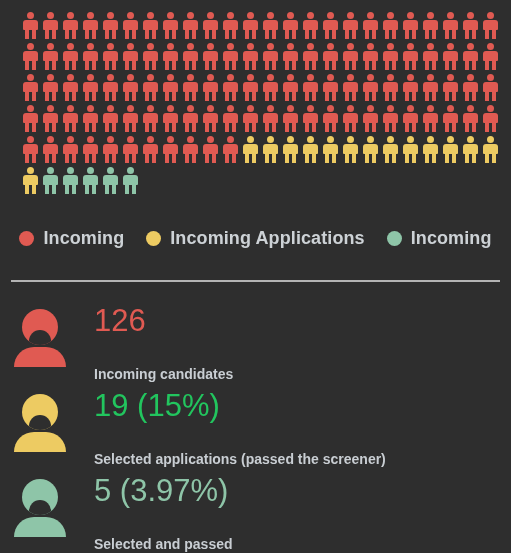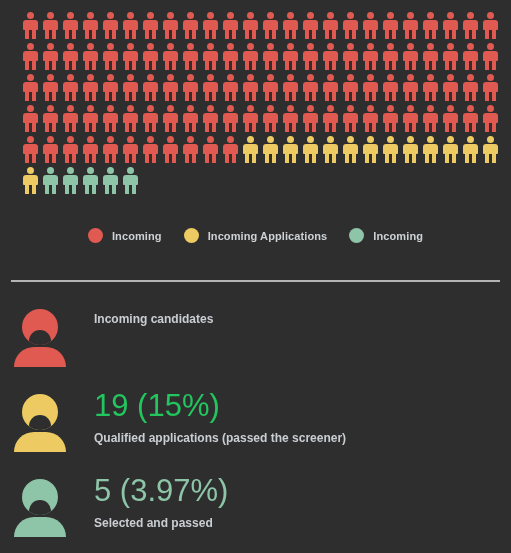--- a/index.html
+++ b/index.html
@@ -61,21 +61,21 @@
   .legend-item{
     display:flex;align-items:center;
     margin:0 11px;
   }
   .legend-dot{
     width:15px;height:15px;border-radius:50%;
     display:inline-block;
     margin-right:9px;
   }
   .legend-label{
-    font-size:11px;
+    font-size:18px;
     font-weight:bold;
     color:#cdd2d6;
     letter-spacing:.1px;
     white-space:nowrap;
   }
 
   
   .divider{
     position:absolute;
     left:11px;top:280px;
@@ -121,24 +121,24 @@
     position:absolute;
     left:94px;top:4px;
   }
   .stat-number{
     font-size:31px;
     line-height:34px;
     font-weight:normal;
     white-space:nowrap;
   }
   .stat-label{
-    font-size:12px;
+    font-size:14px;
     font-weight:bold;
     color:#c9ced3;
-    margin-top:8px;
+    margin-top:28px;
     white-space:nowrap;
   }
 </style>
 </head>
 <body>
 
 <div class="page">
 
   <div class="pictogram" id="pictogram">
       <div class="picto-row">
@@ -930,33 +930,34 @@
 
   <div class="stats" id="stats">
       <div class="stat-row">
         <div class="avatar" style="color: rgb(224, 90, 82);">
           <span class="av-head">
             <span class="av-smile"></span>
           </span>
           <span class="av-shoulders"></span>
         </div>
         <div class="stat-text">
+          <div class="stat-number" style="color: rgb(224, 90, 82);">126</div>
           <div class="stat-label">Incoming candidates</div>
         </div>
       </div>
       <div class="stat-row">
         <div class="avatar" style="color: rgb(237, 203, 98);">
           <span class="av-head">
             <span class="av-smile"></span>
           </span>
           <span class="av-shoulders"></span>
         </div>
         <div class="stat-text">
           <div class="stat-number" style="color: #22c55e;">19 (15%)</div>
-          <div class="stat-label">Qualified applications (passed the screener)</div>
+          <div class="stat-label">Selected applications (passed the screener)</div>
         </div>
       </div>
       <div class="stat-row">
         <div class="avatar" style="color: rgb(142, 197, 168);">
           <span class="av-head">
             <span class="av-smile"></span>
           </span>
           <span class="av-shoulders"></span>
         </div>
         <div class="stat-text">

